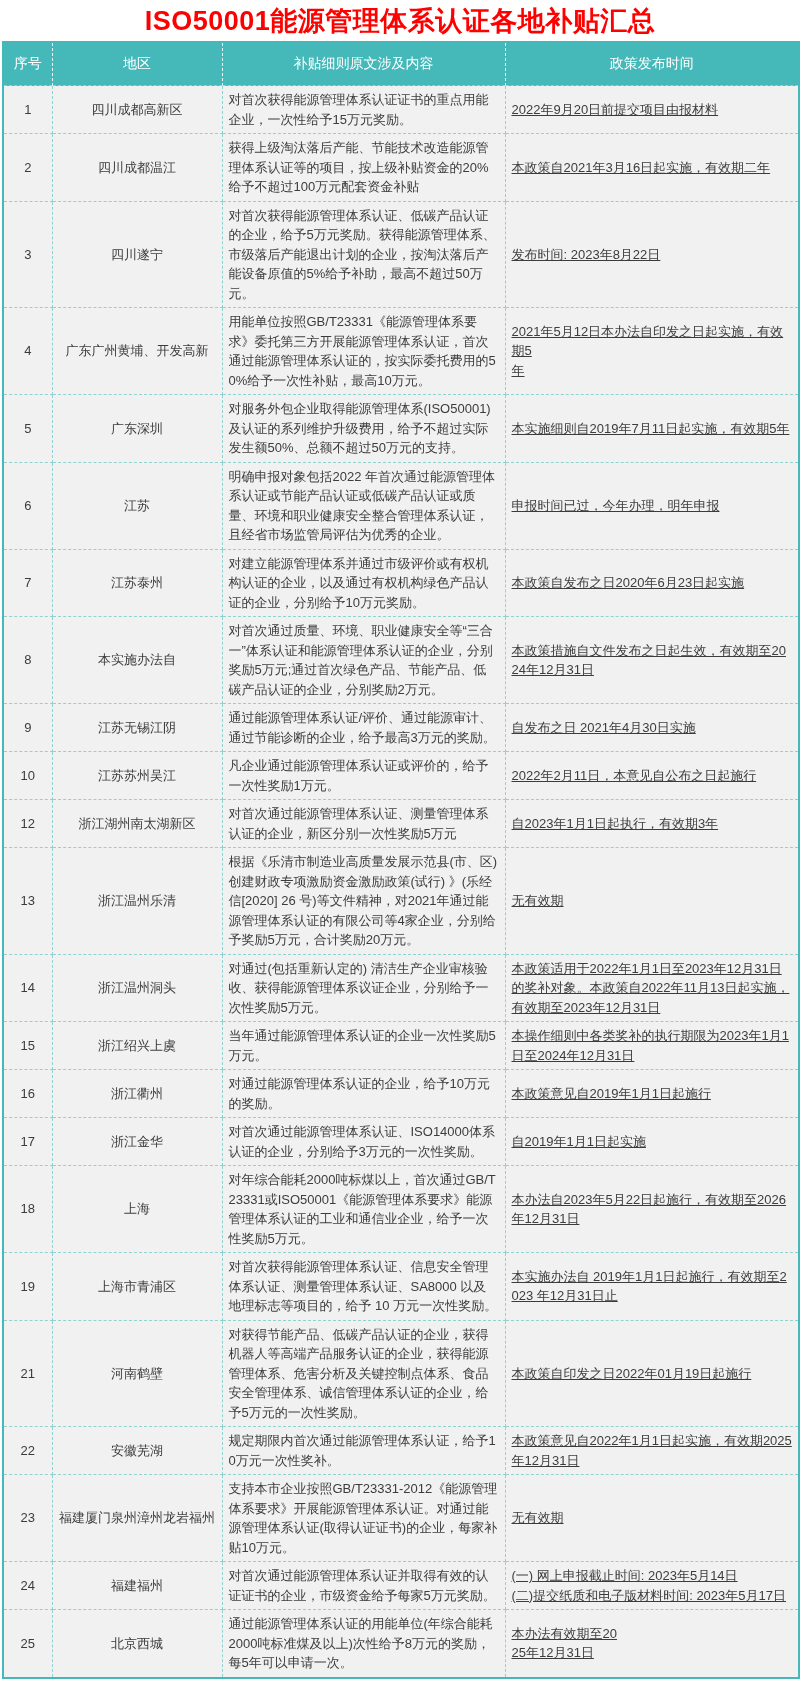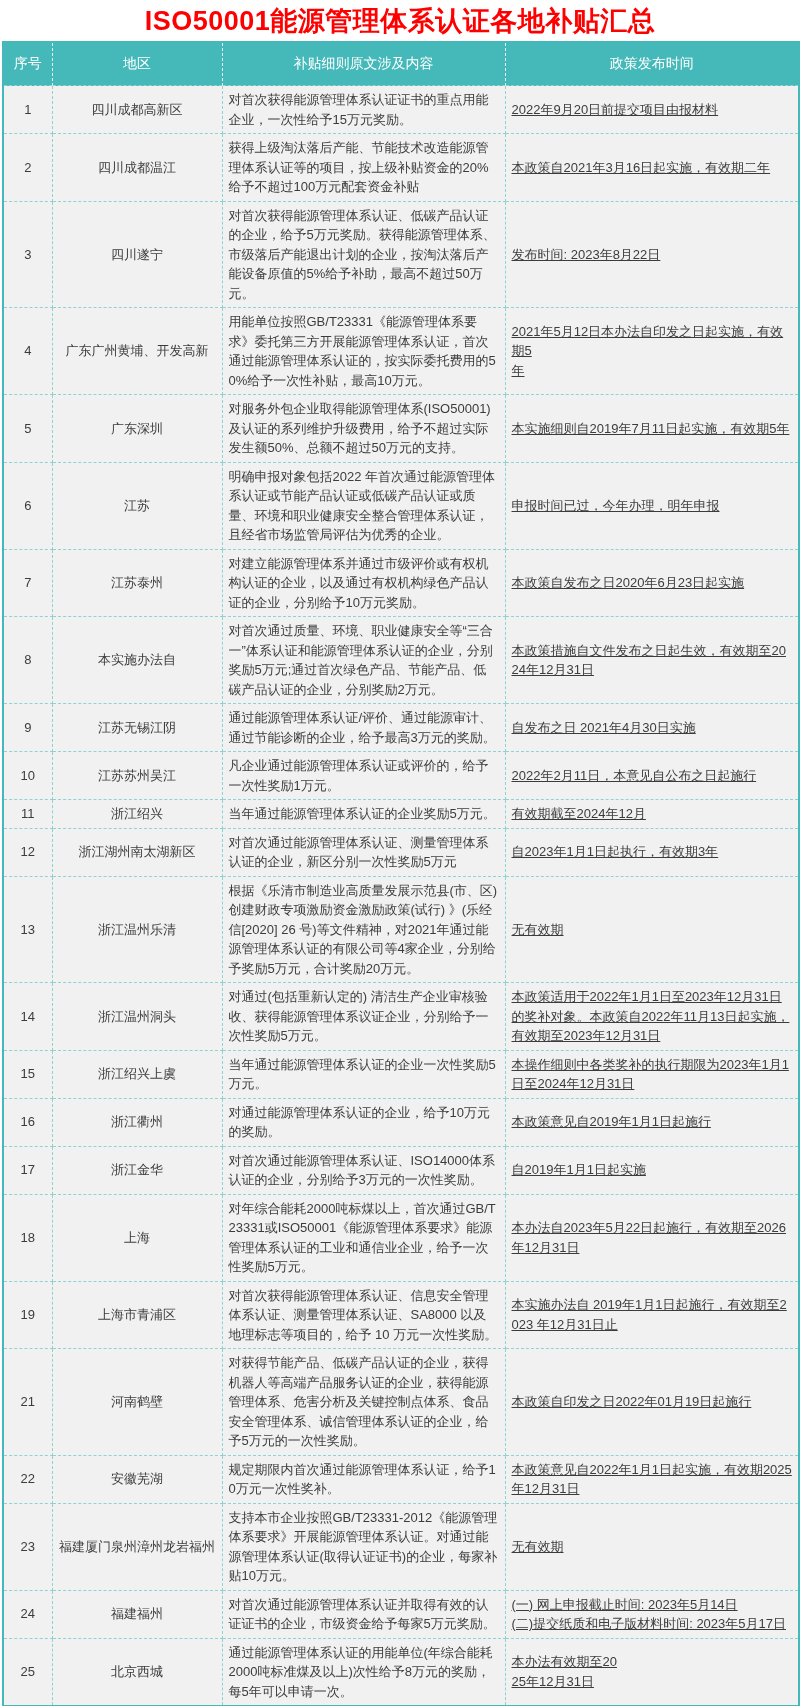--- a/index.html
+++ b/index.html
@@ -141,26 +141,20 @@
           <td class="cell-content">通过能源管理体系认证/评价、通过能源审计、通过节能诊断的企业，给予最高3万元的奖励。</td>
           <td class="cell-time">自发布之日 2021年4月30日实施</td>
         </tr>
         <tr>
           <td class="cell-no">10</td>
           <td class="cell-region">江苏苏州吴江</td>
           <td class="cell-content">凡企业通过能源管理体系认证或评价的，给予一次性奖励1万元。</td>
           <td class="cell-time">2022年2月11日，本意见自公布之日起施行</td>
         </tr>
         <tr>
-          <td class="cell-no">11</td>
-          <td class="cell-region">浙江绍兴</td>
-          <td class="cell-content">当年通过能源管理体系认证的企业奖励5万元。</td>
-          <td class="cell-time">有效期截至2024年12月</td>
-        </tr>
-        <tr>
           <td class="cell-no">12</td>
           <td class="cell-region">浙江湖州南太湖新区</td>
           <td class="cell-content">对首次通过能源管理体系认证、测量管理体系认证的企业，新区分别一次性奖励5万元</td>
           <td class="cell-time">自2023年1月1日起执行，有效期3年</td>
         </tr>
         <tr>
           <td class="cell-no">13</td>
           <td class="cell-region">浙江温州乐清</td>
           <td class="cell-content">根据《乐清市制造业高质量发展示范县(市、区)创建财政专项激励资金激励政策(试行) 》(乐经信[2020] 26 号)等文件精神，对2021年通过能源管理体系认证的有限公司等4家企业，分别给予奖励5万元，合计奖励20万元。</td>
           <td class="cell-time">无有效期</td>

